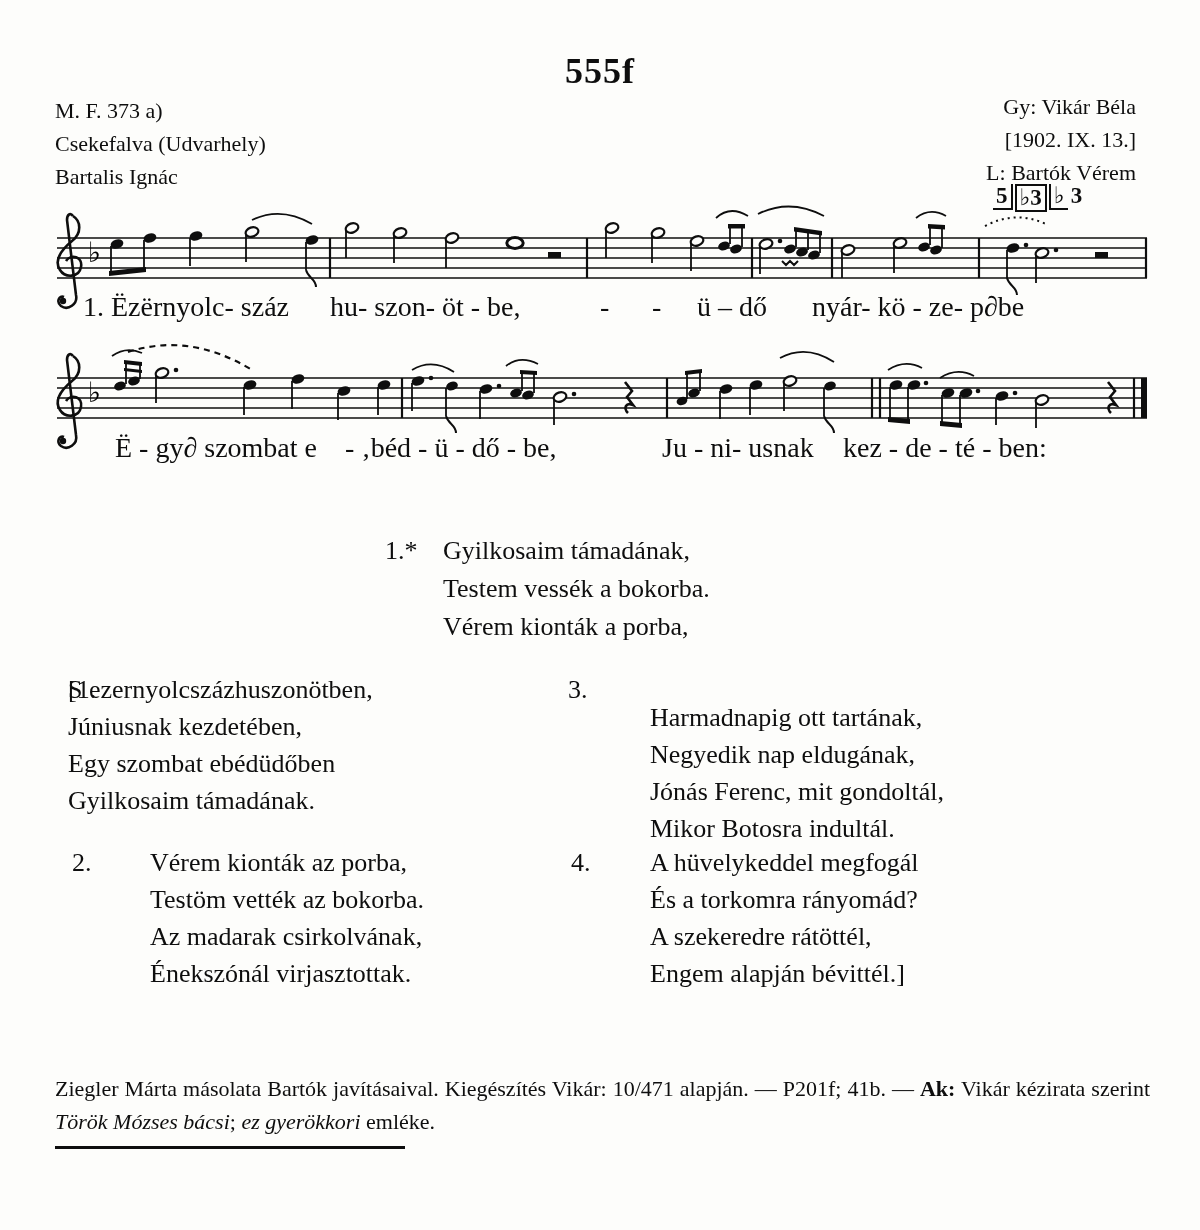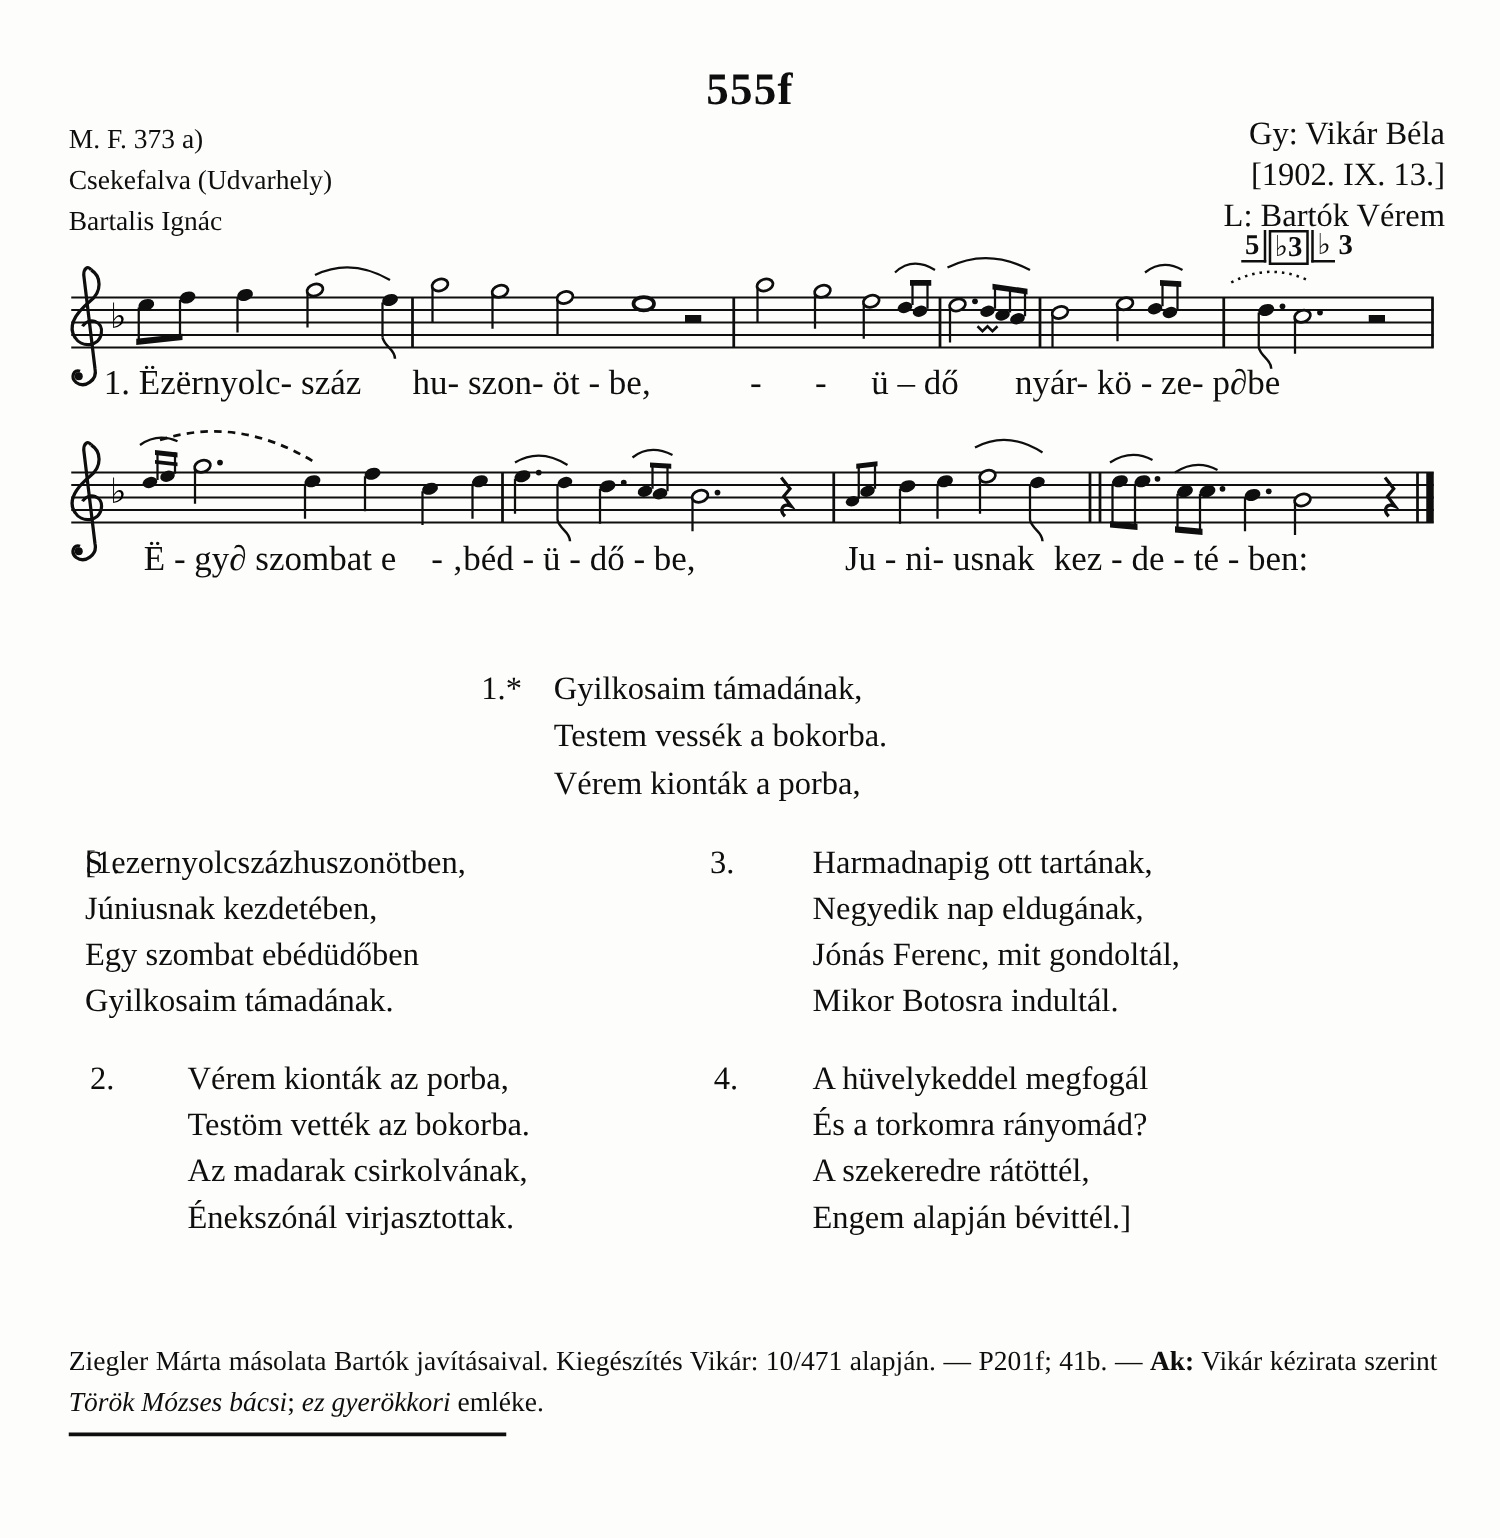--- a/index.html
+++ b/index.html
@@ -1,21 +1,21 @@
 <!DOCTYPE html>
 <html><head>
 <meta charset="utf-8">
 <style>
   html,body{margin:0;padding:0;background:#e8e8e4;}
   .page{position:relative;width:1200px;height:1230px;background:#fdfdfb;color:#0e0e0e;
         font-family:"Liberation Serif","DejaVu Serif",serif;overflow:hidden;}
   .abs{position:absolute;}
   .title{left:0;right:0;top:50px;text-align:center;font-size:36px;font-weight:bold;letter-spacing:1px;}
   .hdr-left{left:55px;top:94px;font-size:22px;line-height:33px;}
-  .hdr-right{right:44px;top:90px;font-size:26px;line-height:33px;text-align:right;}
+  .hdr-right{right:64px;top:90px;font-size:22px;line-height:33px;text-align:right;}
   .cadence{left:993px;top:184px;font-size:23px;font-weight:bold;display:flex;align-items:flex-start;}
   .cadence span{display:inline-block;padding:0 3px;line-height:24px;}
   .c1{border-bottom:2px solid #0e0e0e;border-right:2px solid #0e0e0e;}
   .c2{border:2px solid #0e0e0e;margin-left:2px;}
   .c3{border-left:2px solid #0e0e0e;border-bottom:2px solid #0e0e0e;margin-left:2px;}
   .c4{padding-left:1px;}
   .staff-wrap{left:0;width:1200px;height:122px;}
   .lyrics{left:0;width:1200px;height:34px;font-size:28px;}
   .lyrics .lyr{position:absolute;top:0;white-space:pre;}
   .refrain{left:385px;top:532px;font-size:26px;line-height:38px;}
@@ -318,21 +318,21 @@
     <line x1="1036" y1="62" x2="1036" y2="88" stroke="#0e0e0e" stroke-width="1.8"></line>
     <g transform="translate(1108,42)">
       <path d="M0 0 L7 9 L2 15 L8 23 C1 20 -2 26 3 31" fill="none" stroke="#0e0e0e" stroke-width="2.6"></path>
     </g>
   </svg>
   </div>
 
   <div class="abs lyrics" style="top:432px;">
       <span class="lyr" style="left: 115px;">Ë - gy∂ szombat e</span>
       <span class="lyr" style="left: 345px;">- ‚béd - ü - dő - be,</span>
-      <span class="lyr" style="left: 676px;">Ju - ni- usnak</span>
+      <span class="lyr" style="left: 662px;">Ju - ni- usnak</span>
       <span class="lyr" style="left: 843px;">kez - de - té - ben:</span>
     </div>
 
   <div class="abs refrain">
     <span class="num">1.*</span>
     <div class="lines">
         <div>Gyilkosaim támadának,</div>
         <div>Testem vessék a bokorba.</div>
         <div>Vérem kionták a porba,</div>
       </div>
@@ -351,21 +351,21 @@
     <span class="num">2.</span>
     <div class="lines" style="margin-left:78px;">
         <div>Vérem kionták az porba,</div>
         <div>Testöm vették az bokorba.</div>
         <div>Az madarak csirkolvának,</div>
         <div>Énekszónál virjasztottak.</div>
       </div>
   </div>
   <div class="abs verse" style="left:568px;top:671px;width:480px;">
     <span class="num">3.</span>
-    <div class="lines" style="margin-left:82px;">
+    <div class="lines" style="margin-left:82px;margin-top:28px;">
         <div>Harmadnapig ott tartának,</div>
         <div>Negyedik nap eldugának,</div>
         <div>Jónás Ferenc, mit gondoltál,</div>
         <div>Mikor Botosra indultál.</div>
       </div>
   </div>
   <div class="abs verse" style="left:571px;top:844px;width:480px;">
     <span class="num">4.</span>
     <div class="lines" style="margin-left:79px;">
         <div>A hüvelykeddel megfogál</div>

